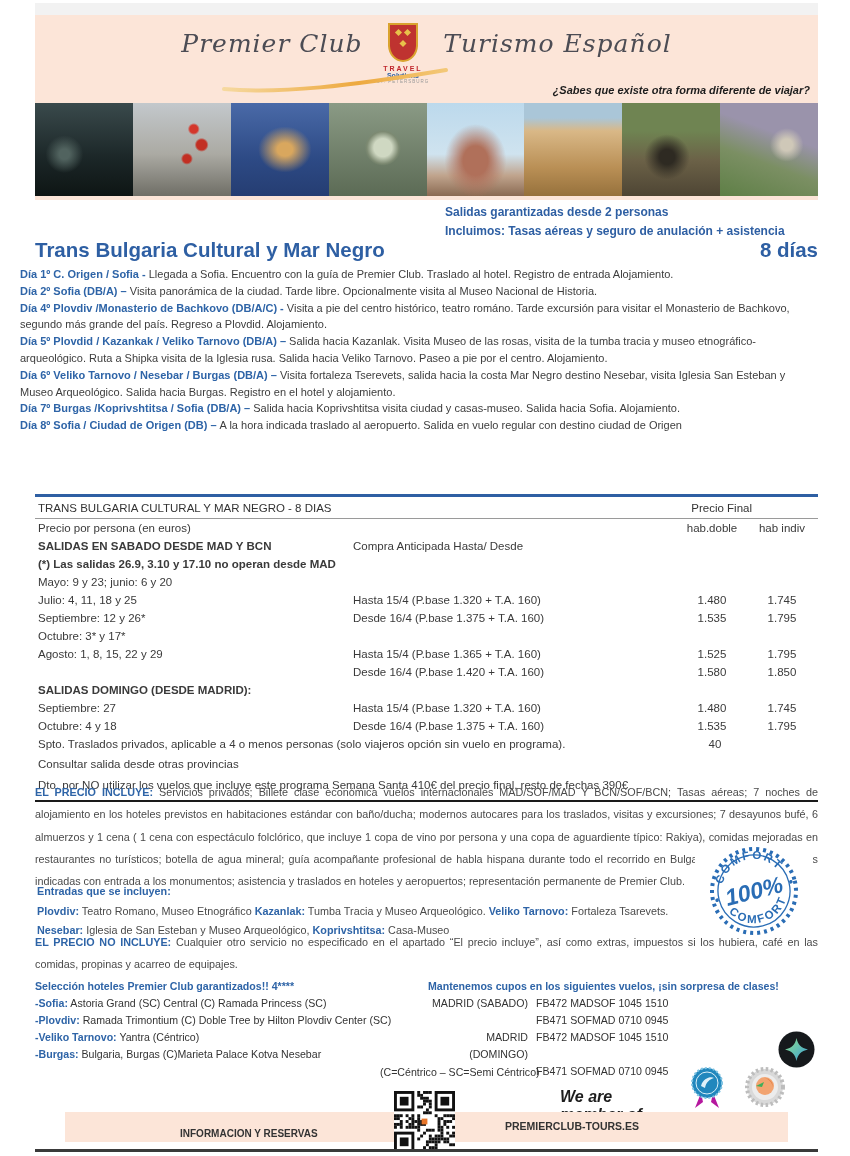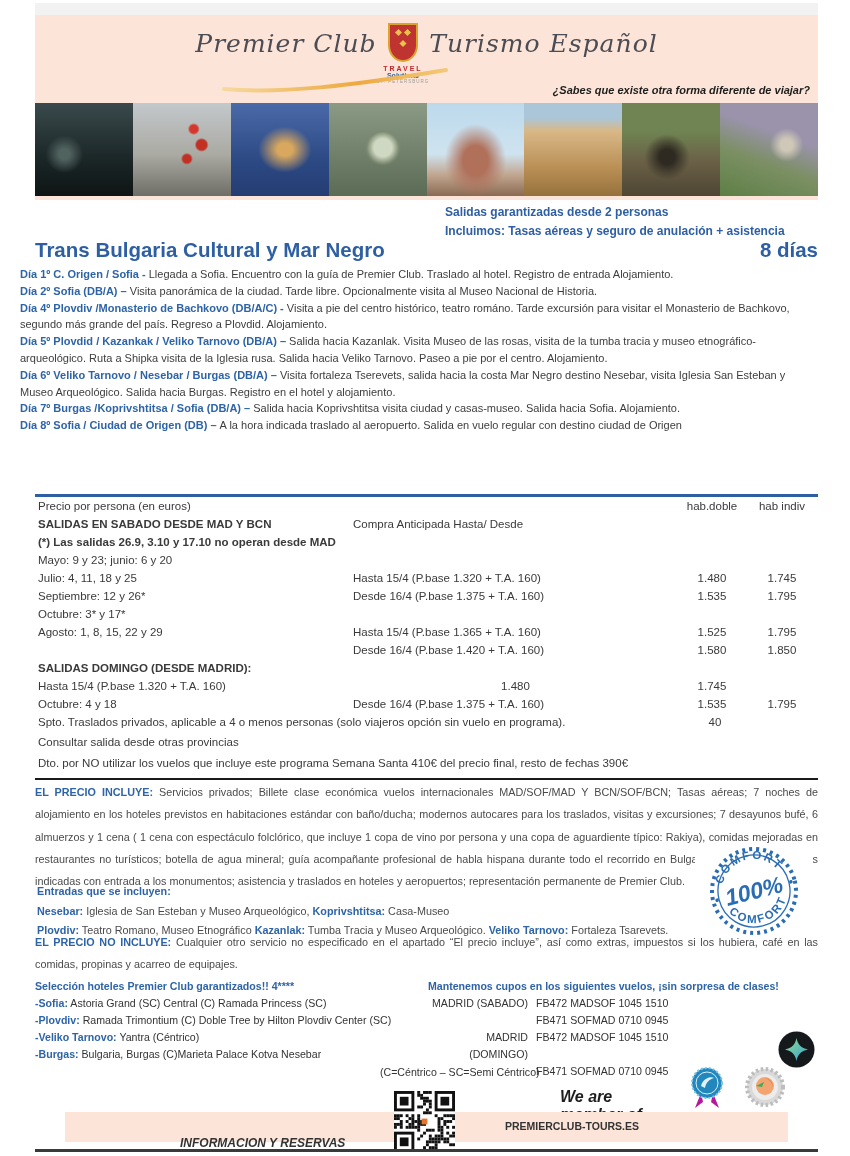--- a/index.html
+++ b/index.html
@@ -5,21 +5,21 @@
   html,body{margin:0;padding:0;background:#fff;}
   .page{position:relative;width:850px;height:1156px;background:#fff;overflow:hidden;
         font-family:"Liberation Sans",sans-serif;color:#404040;}
   .abs{position:absolute;}
   [data-style="bold"]{font-weight:bold;}
 
   
   .topstrip{left:35px;top:3px;width:783px;height:12px;background:#f2f2f2;}
   .band{left:35px;top:15px;width:783px;height:86px;background:#fce5d8;}
   .brandrow{position:absolute;left:0;top:8px;width:100%;display:flex;justify-content:center;
-            align-items:flex-start;}
+            align-items:flex-start;gap:14px;}
   .script{font-family:"DejaVu Serif",serif;font-style:italic;font-size:25px;color:#4c4c54;
           letter-spacing:1px;margin-top:6px;}
   .logocol{display:flex;flex-direction:column;align-items:center;line-height:1.05;}
   .logotravel{font-size:7px;font-weight:bold;color:#c0272d;letter-spacing:2px;margin-top:2px;}
   .logosol{font-size:7px;font-weight:bold;color:#2e5fa3;}
   .logocity{font-size:4.5px;color:#9a9a9a;letter-spacing:1px;}
   .tagline{position:absolute;right:8px;bottom:5px;font-size:11px;font-weight:bold;
            font-style:italic;color:#1d1d1d;}
   .swoosh{position:absolute;left:185px;top:50px;}
 
@@ -86,21 +86,21 @@
   .hotelnote{left:380px;top:1066px;width:260px;text-align:left;font-size:10.6px;color:#333;}
   .flights{left:428px;top:978px;width:360px;font-size:10.6px;line-height:17px;color:#333;}
   .flights p{margin:0;}
   .frow{display:grid;grid-template-columns:100px 1fr;column-gap:8px;}
   .frow .fl{text-align:right;}
 
   
   .member{left:560px;top:1088px;width:110px;font-size:16px;font-weight:bold;
           font-style:italic;color:#1d1d1d;}
   .footbar{left:65px;top:1112px;width:723px;height:30px;background:#fce5d8;}
-  .footinfo{position:absolute;left:115px;top:24px;font-size:12px;font-weight:bold;color:#333;font-style:italic;}
+  .footinfo{position:absolute;left:115px;top:16px;font-size:10px;font-weight:bold;color:#333;}
   .footsite{position:absolute;left:440px;top:8px;font-size:10.5px;font-weight:bold;color:#333;}
   .qrbox{left:394px;top:1091px;width:61px;height:61px;background:#fff;}
   .botline{left:35px;top:1149px;width:783px;height:3px;background:#3a3a3a;}
   .widget{left:778px;top:1031px;}
   .badge1{left:683px;top:1066px;}
   .badge2{left:741px;top:1065px;}
 </style>
 </head>
 <body>
 
@@ -164,20 +164,24 @@
     <p><span class="dl">Día 1º C. Origen / Sofia - </span><span>Llegada a Sofia. Encuentro con la guía de Premier Club. Traslado al hotel. Registro de entrada Alojamiento.</span></p>
     <p><span class="dl">Día 2º Sofia (DB/A) – </span><span>Visita panorámica de la ciudad. Tarde libre. Opcionalmente visita al Museo Nacional de Historia.</span></p>
     <p><span class="dl">Día 4º Plovdiv /Monasterio de Bachkovo (DB/A/C) - </span><span>Visita a pie del centro histórico, teatro románo. Tarde excursión para visitar el Monasterio de Bachkovo, segundo más grande del país. Regreso a Plovdid. Alojamiento.</span></p>
     <p><span class="dl">Día 5º Plovdid / Kazankak / Veliko Tarnovo (DB/A) – </span><span>Salida hacia Kazanlak. Visita Museo de las rosas, visita de la tumba tracia y museo etnográfico-arqueológico. Ruta a Shipka visita de la Iglesia rusa. Salida hacia Veliko Tarnovo. Paseo a pie por el centro. Alojamiento.</span></p>
     <p><span class="dl">Día 6º Veliko Tarnovo / Nesebar / Burgas (DB/A) – </span><span>Visita fortaleza Tserevets, salida hacia la costa Mar Negro destino Nesebar, visita Iglesia San Esteban y Museo Arqueológico. Salida hacia Burgas. Registro en el hotel y alojamiento.</span></p>
     <p><span class="dl">Día 7º Burgas /Koprivshtitsa / Sofia (DB/A) – </span><span>Salida hacia Koprivshtitsa visita ciudad y casas-museo. Salida hacia Sofia. Alojamiento.</span></p>
     <p><span class="dl">Día 8º Sofia / Ciudad de Origen (DB) – </span><span>A la hora indicada traslado al aeropuerto. Salida en vuelo regular con destino ciudad de Origen</span></p>
   </div>
 
   <div class="abs ptable">
+    <div class="phead">
+      <span>TRANS BULGARIA CULTURAL Y MAR NEGRO  - 8 DIAS</span>
+      <span class="pf">Precio Final</span>
+    </div>
     <div class="prow">
         <span class="c1">Precio por persona (en euros)</span>
         <span class="c2"></span>
         <span class="c3">hab.doble</span>
         <span class="c4">hab indiv</span>
       </div>
     <div class="prow">
         <span class="c1" data-style="bold">SALIDAS EN SABADO DESDE MAD Y BCN</span>
         <span class="c2">Compra Anticipada Hasta/ Desde</span>
         <span class="c3"></span>
@@ -225,20 +229,21 @@
         <span class="c3">1.580</span>
         <span class="c4">1.850</span>
       </div>
     <div class="prow">
         <span class="c1" data-style="bold">SALIDAS DOMINGO (DESDE MADRID):</span>
         <span class="c2"></span>
         <span class="c3"></span>
         <span class="c4"></span>
       </div>
     <div class="prow">
+        <span class="c1">Septiembre: 27</span>
         <span class="c2">Hasta 15/4  (P.base  1.320 + T.A. 160)</span>
         <span class="c3">1.480</span>
         <span class="c4">1.745</span>
       </div>
     <div class="prow">
         <span class="c1">Octubre: 4 y 18</span>
         <span class="c2">Desde 16/4 (P.base  1.375 + T.A. 160)</span>
         <span class="c3">1.535</span>
         <span class="c4">1.795</span>
       </div>
@@ -250,24 +255,24 @@
     <div class="prow14">Dto. por NO utilizar los vuelos que incluye este programa Semana Santa 410€ del precio final, resto de fechas 390€</div>
   </div>
 
   <div class="abs includes">
     <span class="seclabel">EL PRECIO INCLUYE:</span><span> Servicios privados; Billete clase económica vuelos internacionales MAD/SOF/MAD Y BCN/SOF/BCN; Tasas aéreas; 7 noches de alojamiento en los hoteles previstos en  habitaciones estándar con baño/ducha; modernos autocares para los traslados,  visitas y excursiones; 7  desayunos bufé,  6 almuerzos  y 1  cena ( 1 cena  con espectáculo   folclórico, que incluye 1 copa de vino por persona y una copa de aguardiente típico: Rakiya), comidas mejoradas en restaurantes no turísticos; botella de agua mineral; guía   acompañante profesional de habla hispana durante todo el recorrido en Bulgaria; visitas y excursiones indicadas con entrada a los monumentos; asistencia y traslados en hoteles y  aeropuertos; representación permanente de Premier Club.</span>
   </div>
 
   <div class="abs entries">
     <p class="seclabel">Entradas que se incluyen:</p>
     <p>
-      <span class="seclabel">Nesebar:</span><span> Iglesia de San Esteban y Museo Arqueológico, </span><span class="seclabel">Koprivshtitsa:</span><span> Casa-Museo</span>
+      <span class="seclabel">Plovdiv:</span><span> Teatro Romano, Museo Etnográfico   </span><span class="seclabel">Kazanlak:</span><span> Tumba Tracia y Museo Arqueológico.  </span><span class="seclabel">Veliko Tarnovo:</span><span> Fortaleza Tsarevets.</span>
     </p>
     <p>
-      <span class="seclabel">Plovdiv:</span><span> Teatro Romano, Museo Etnográfico   </span><span class="seclabel">Kazanlak:</span><span> Tumba Tracia y Museo Arqueológico.  </span><span class="seclabel">Veliko Tarnovo:</span><span> Fortaleza Tsarevets.</span>
+      <span class="seclabel">Nesebar:</span><span> Iglesia de San Esteban y Museo Arqueológico, </span><span class="seclabel">Koprivshtitsa:</span><span> Casa-Museo</span>
     </p>
   </div>
 
   <div class="abs notinc">
     <span class="seclabel">EL PRECIO NO INCLUYE:</span><span> Cualquier otro servicio no especificado en el apartado “El precio incluye”, así como extras, impuestos si los hubiera, café en las comidas, propinas y acarreo de  equipajes.</span>
   </div>
 
   <div class="abs stampbox">
     <svg width="118" height="92" viewBox="0 0 118 92">
       <g transform="rotate(-14 59 46)">

